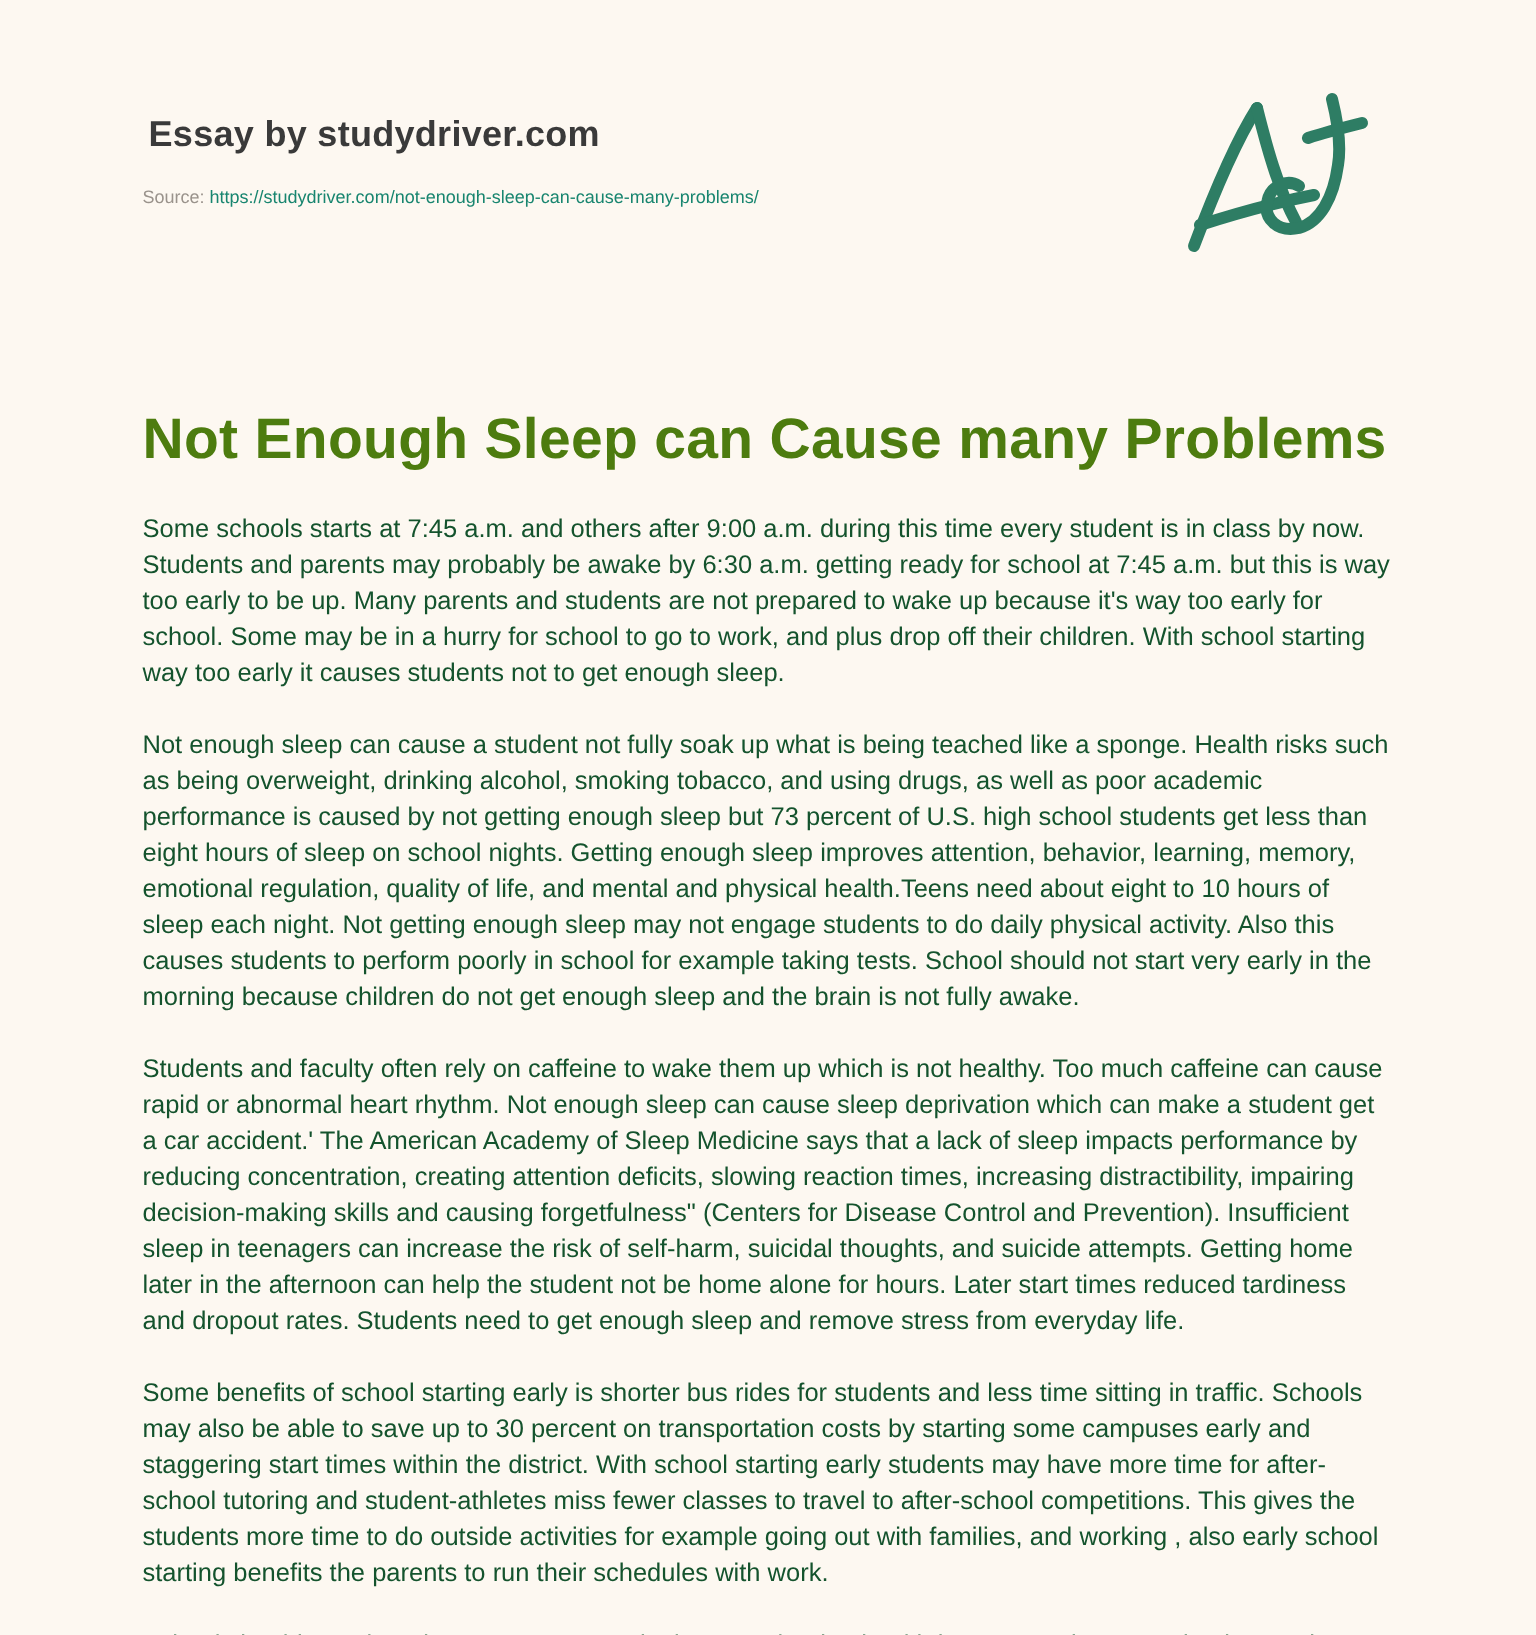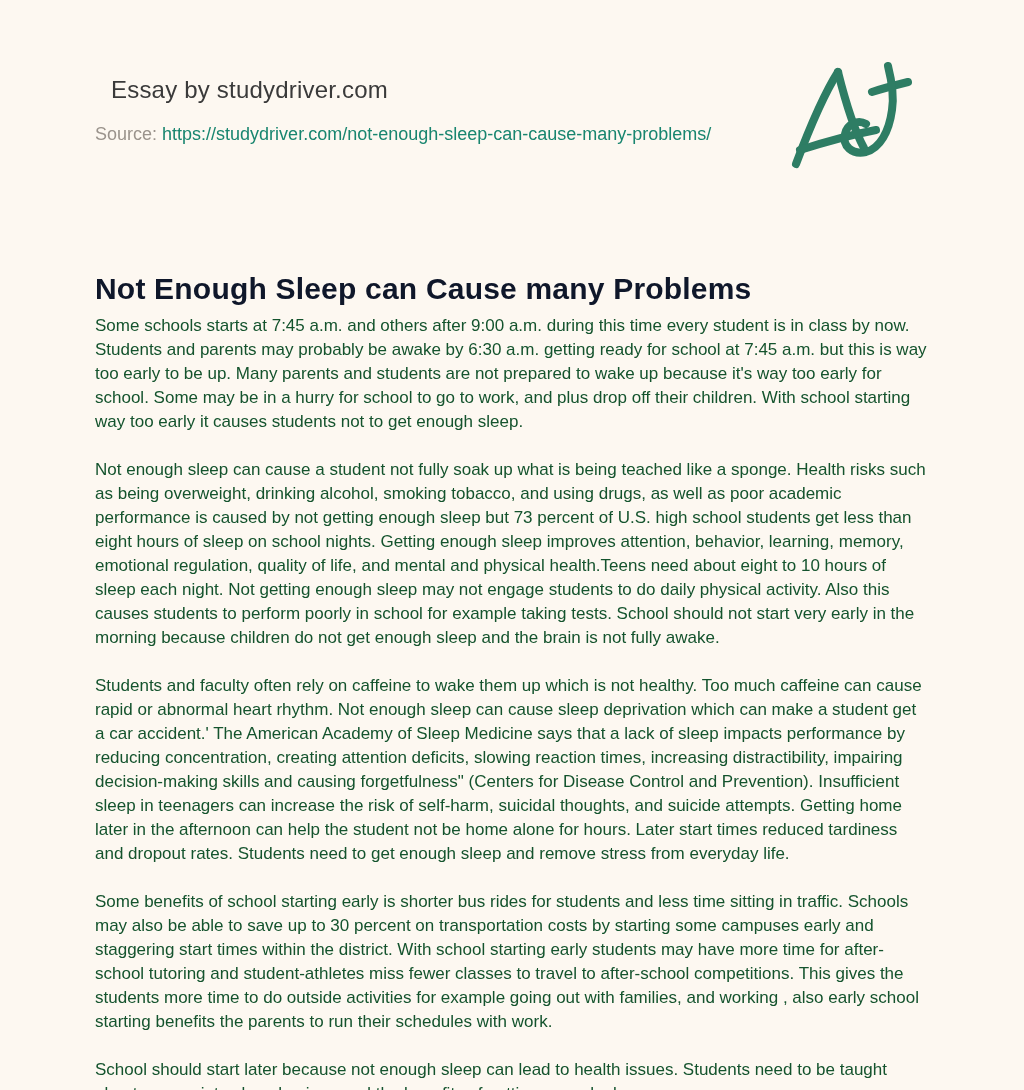--- a/index.html
+++ b/index.html
@@ -20,46 +20,46 @@
     padding: 76px 96px 0 95px;
     overflow: hidden;
   }
   .header-row {
     display: flex;
     justify-content: space-between;
     align-items: flex-start;
   }
   .header-left { flex: 1; }
   .essay-by {
-    margin: 0 0 20px 16px;
+    margin: 0 0 20px 4px;
     font-size: 24px;
-    font-weight: 400;
+    font-weight: 700;
     color: #3a3a3a;
     letter-spacing: 0.2px;
   }
   .source-line {
-    font-size: 18px;
+    font-size: 12px;
     color: #9a938c;
   }
   .source-line a {
     color: #18856f;
     text-decoration: none;
   }
   .logo-wrap {
     margin-top: -20px;
     margin-right: 2px;
     width: 142px;
     height: 124px;
     flex: 0 0 auto;
   }
   .article-title {
-    margin: 92px 0 8px 0;
-    font-size: 30px;
+    margin: 92px 0 26px 0;
+    font-size: 38px;
     font-weight: 700;
-    color: #0f172a;
+    color: #4d7c0f;
     letter-spacing: 0.2px;
   }
   .essay-body p {
     margin: 0 0 24px 0;
     font-size: 17px;
     line-height: 24px;
     color: #14532d;
   }
 </style>
 </head>

